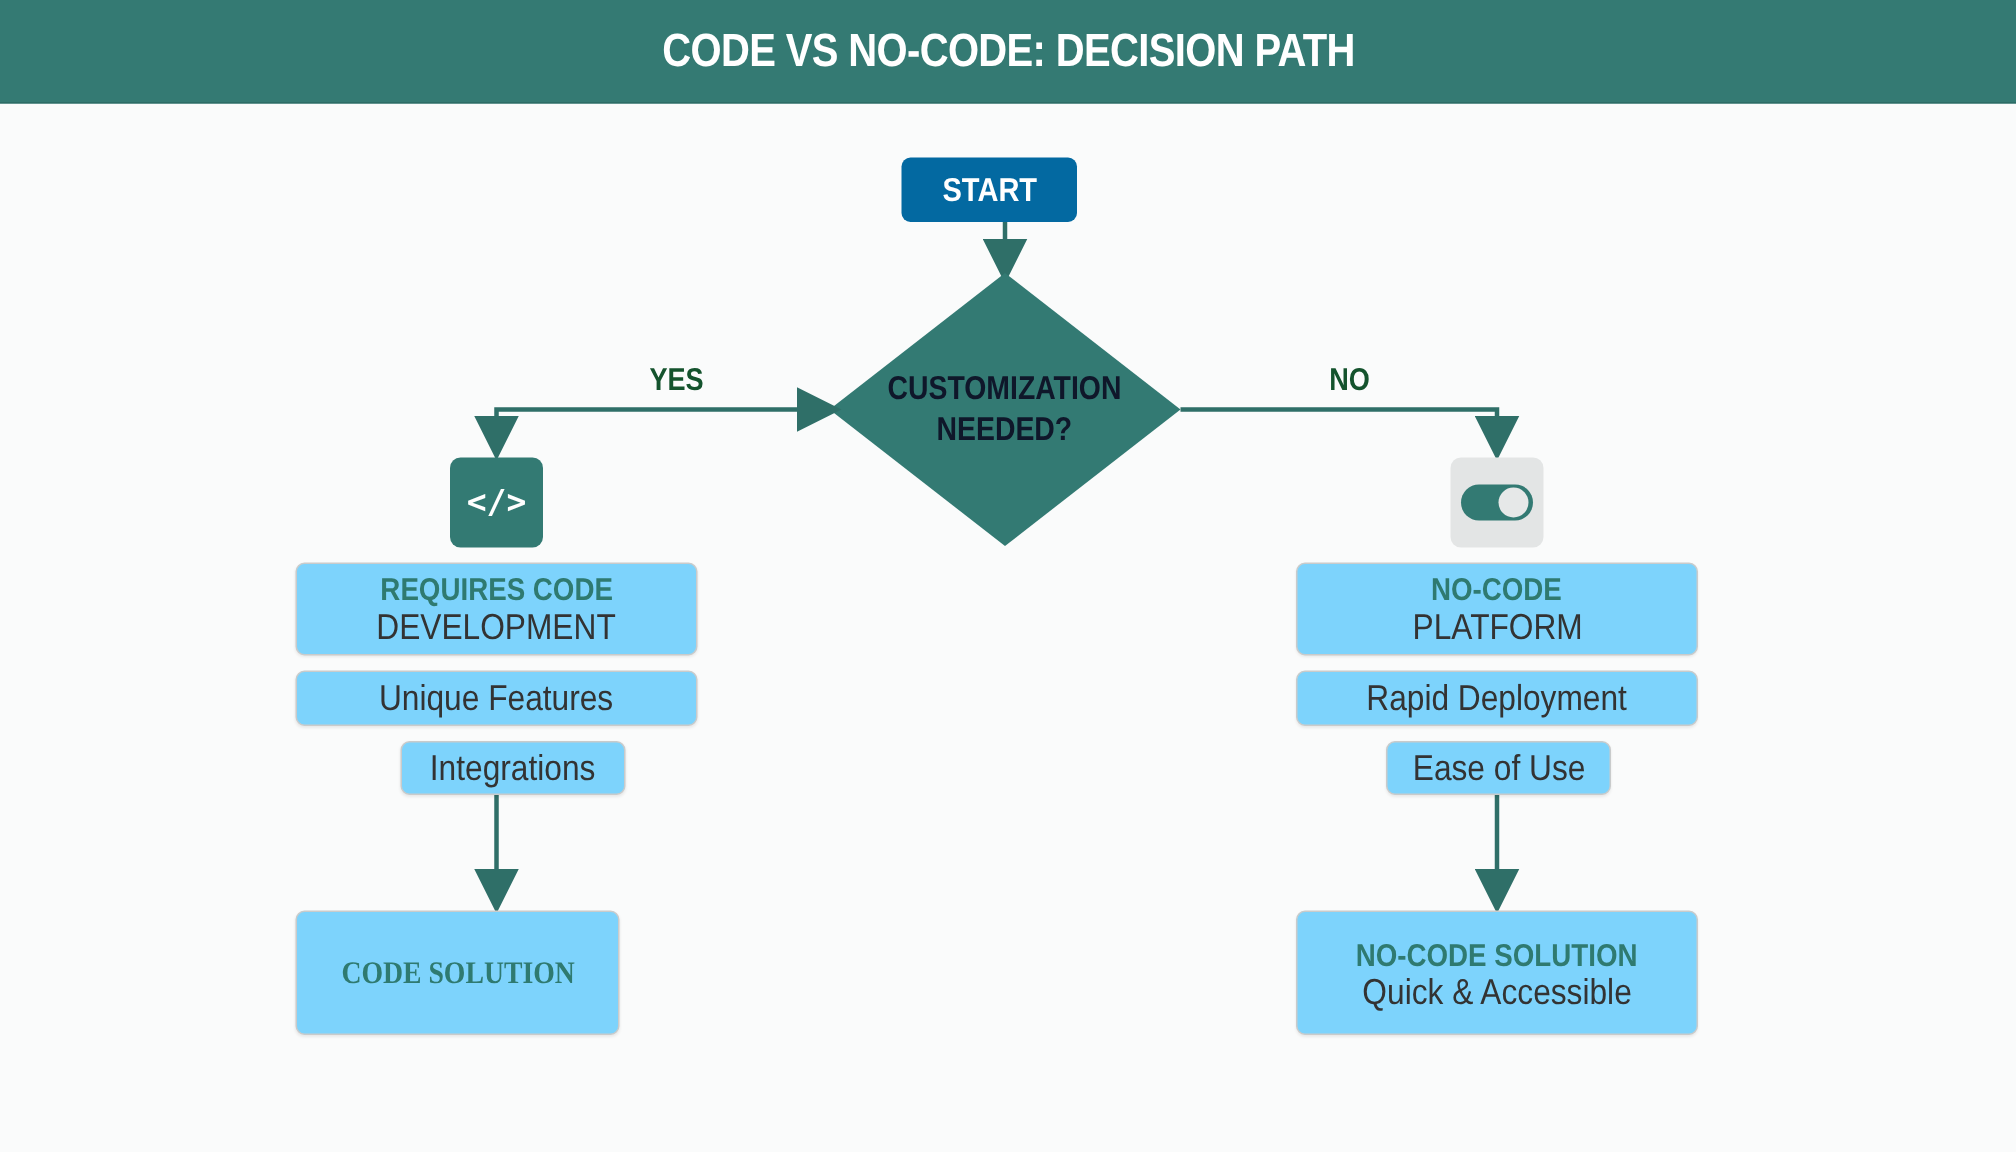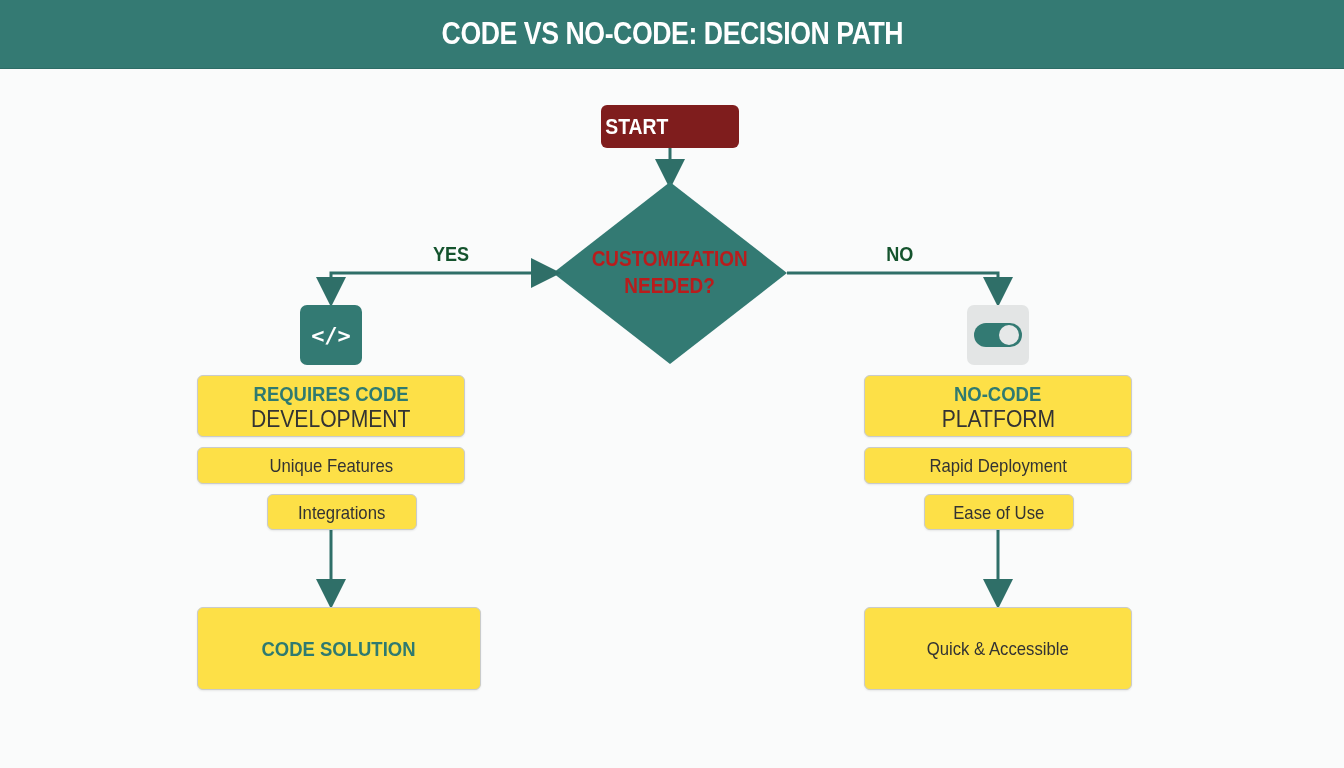--- a/index.html
+++ b/index.html
@@ -14,30 +14,30 @@
       background: #347a73;
       display: flex; align-items: center; justify-content: center;
       border-bottom: 1px solid #2d6c66;
     }
     .header-title {
       color: #ffffff; font-size: 31px; font-weight: bold;
       letter-spacing: -0.5px;
       transform: scaleX(0.86);
     }
     .start-box {
-      position: absolute; left: 601px; top: 105px; width: 138px; height: 43px;
-      background: #7f1d1d; border-radius: 6px;
-      display: flex; align-items: center; justify-content: flex-start;
+      position: absolute; left: 601px; top: 105px; width: 117px; height: 43px;
+      background: #0369a1; border-radius: 6px;
+      display: flex; align-items: center; justify-content: center;
       color: #ffffff; font-weight: bold; font-size: 22px;
     }
     .start-box span { transform: scaleX(0.88); display: inline-block; }
     svg.lines { position: absolute; left: 0; top: 0; }
     .diamond-text {
       position: absolute; left: 560px; top: 245px; width: 220px;
-      text-align: center; color: #b91c1c; font-weight: bold;
+      text-align: center; color: #0f172a; font-weight: bold;
       font-size: 22px; line-height: 27px;
     }
     .diamond-text span { display: inline-block; transform: scaleX(0.86); }
     .branch-label {
       position: absolute; color: #14532d; font-weight: bold; font-size: 21px;
     }
     .branch-label span { display: inline-block; transform: scaleX(0.86); }
     .icon-tile {
       position: absolute; width: 62px; height: 60px; border-radius: 7px;
       display: flex; align-items: center; justify-content: center;
@@ -47,28 +47,28 @@
     .icon-toggle { left: 967px; top: 305px; background: #e3e5e5; }
     .toggle-track {
       width: 48px; height: 24px; background: #337a73; border-radius: 12px;
       position: relative;
     }
     .toggle-knob {
       position: absolute; right: 3px; top: 2px; width: 20px; height: 20px;
       background: #e6e8e8; border-radius: 50%;
     }
     .box {
-      position: absolute; background: #fde047; border: 1.5px solid #c9cbcb;
+      position: absolute; background: #7dd3fc; border: 1.5px solid #c9cbcb;
       border-radius: 6px; display: flex; flex-direction: column;
       align-items: center; justify-content: center; text-align: center;
       box-shadow: 0 1px 2px rgba(0,0,0,0.08);
     }
     .box .teal { color: #2f7a70; font-weight: bold; font-size: 21px; line-height: 25px; }
     .box .dark { color: #333333; font-weight: normal; font-size: 24px; line-height: 25px; text-align: center; }
-    .box .plain { color: #333333; font-size: 19px; line-height: 23px; }
+    .box .plain { color: #333333; font-size: 24px; line-height: 23px; }
     .box span { display: inline-block; transform: scaleX(0.88); }
   </style>
 </head>
 <body>
 
 <div class="header">
   <span class="header-title">CODE VS NO-CODE: DECISION PATH</span>
 </div>
 
 <svg class="lines" width="1344" height="768">
@@ -119,29 +119,30 @@
 <div class="box" style="left:197px; top:375px; width:268px; height:62px;">
   <div class="teal"><span>REQUIRES CODE</span></div>
   <div class="dark"><span>DEVELOPMENT</span></div>
 </div>
 <div class="box" style="left:197px; top:447px; width:268px; height:37px;">
   <div class="plain"><span>Unique Features</span></div>
 </div>
 <div class="box" style="left:267px; top:494px; width:150px; height:36px;">
   <div class="plain"><span>Integrations</span></div>
 </div>
-<div class="box" style="left:197px; top:607px; width:284px; height:83px;">
+<div class="box" style="left:197px; top:607px; width:216px; height:83px;font-family:Liberation Serif, serif;">
   <div class="teal"><span>CODE SOLUTION</span></div>
 </div>
 
 <div class="box" style="left:864px; top:375px; width:268px; height:62px;">
   <div class="teal"><span>NO-CODE</span></div>
   <div class="dark"><span>PLATFORM</span></div>
 </div>
 <div class="box" style="left:864px; top:447px; width:268px; height:37px;text-align:center;">
   <div class="plain"><span>Rapid Deployment</span></div>
 </div>
 <div class="box" style="left:924px; top:494px; width:150px; height:36px;">
   <div class="plain"><span>Ease of Use</span></div>
 </div>
 <div class="box" style="left:864px; top:607px; width:268px; height:83px;">
+  <div class="teal"><span>NO-CODE SOLUTION</span></div>
   <div class="plain"><span>Quick &amp; Accessible</span></div>
 </div>
 
 </body></html>

